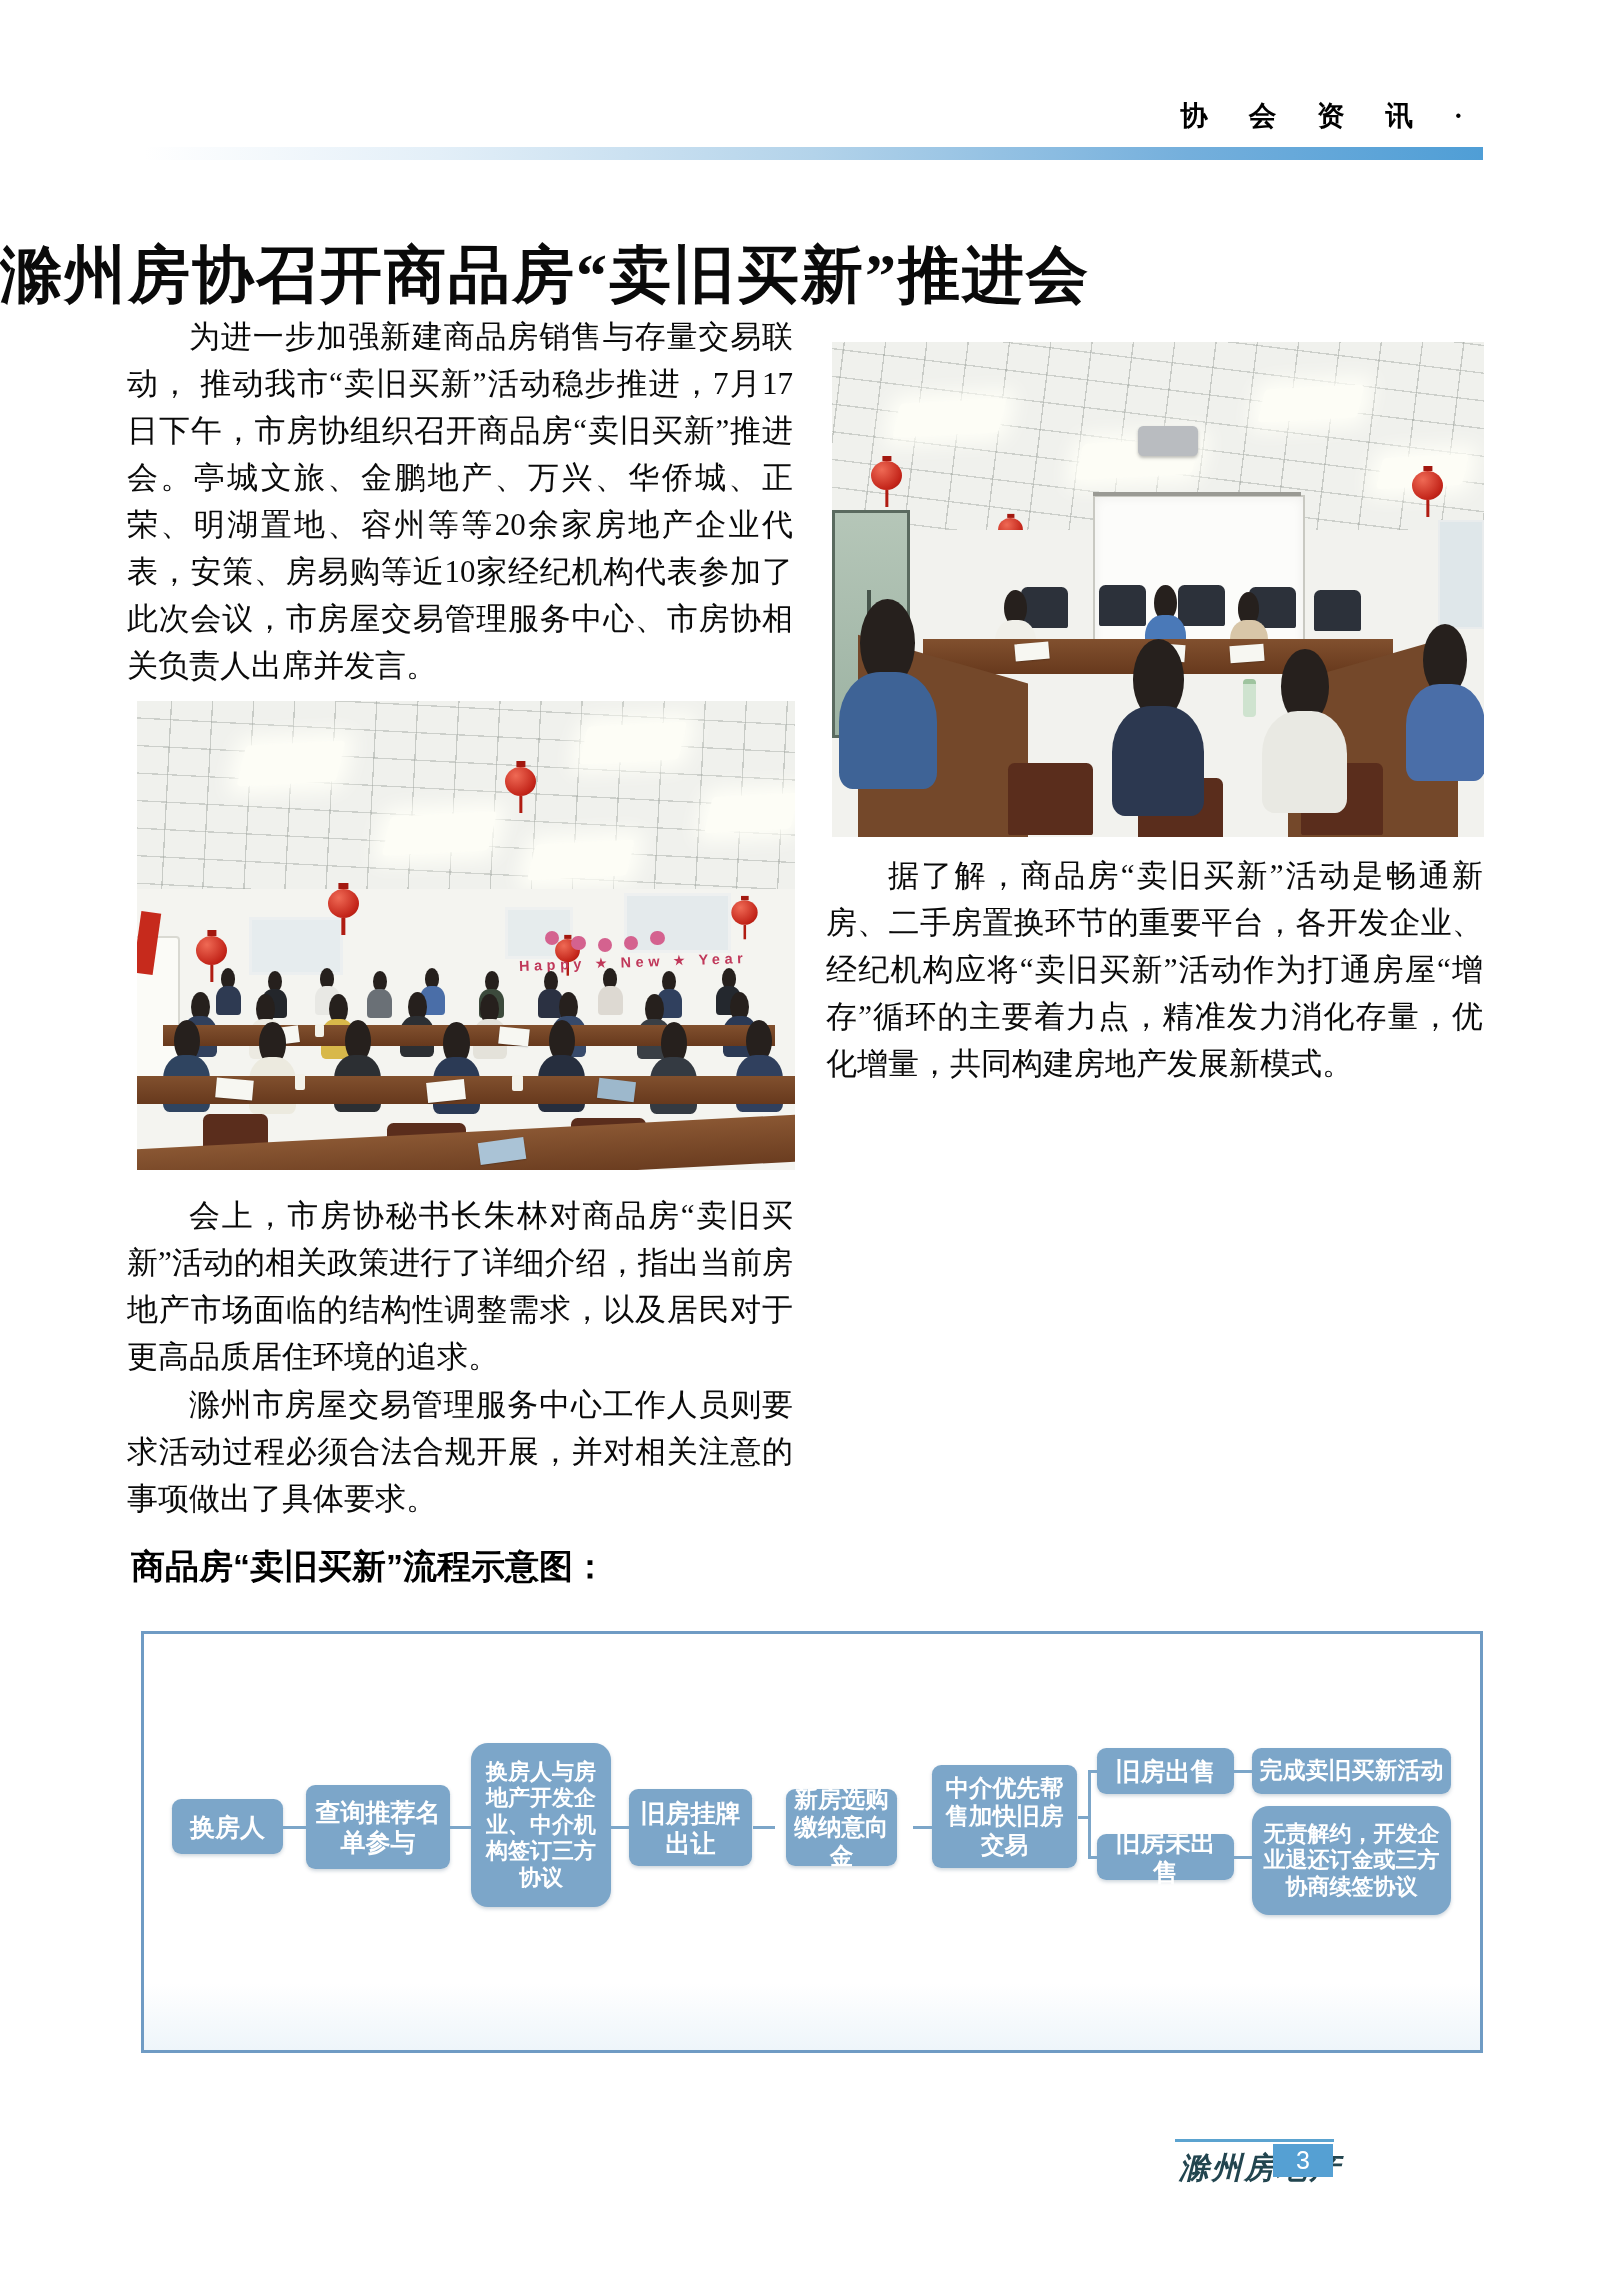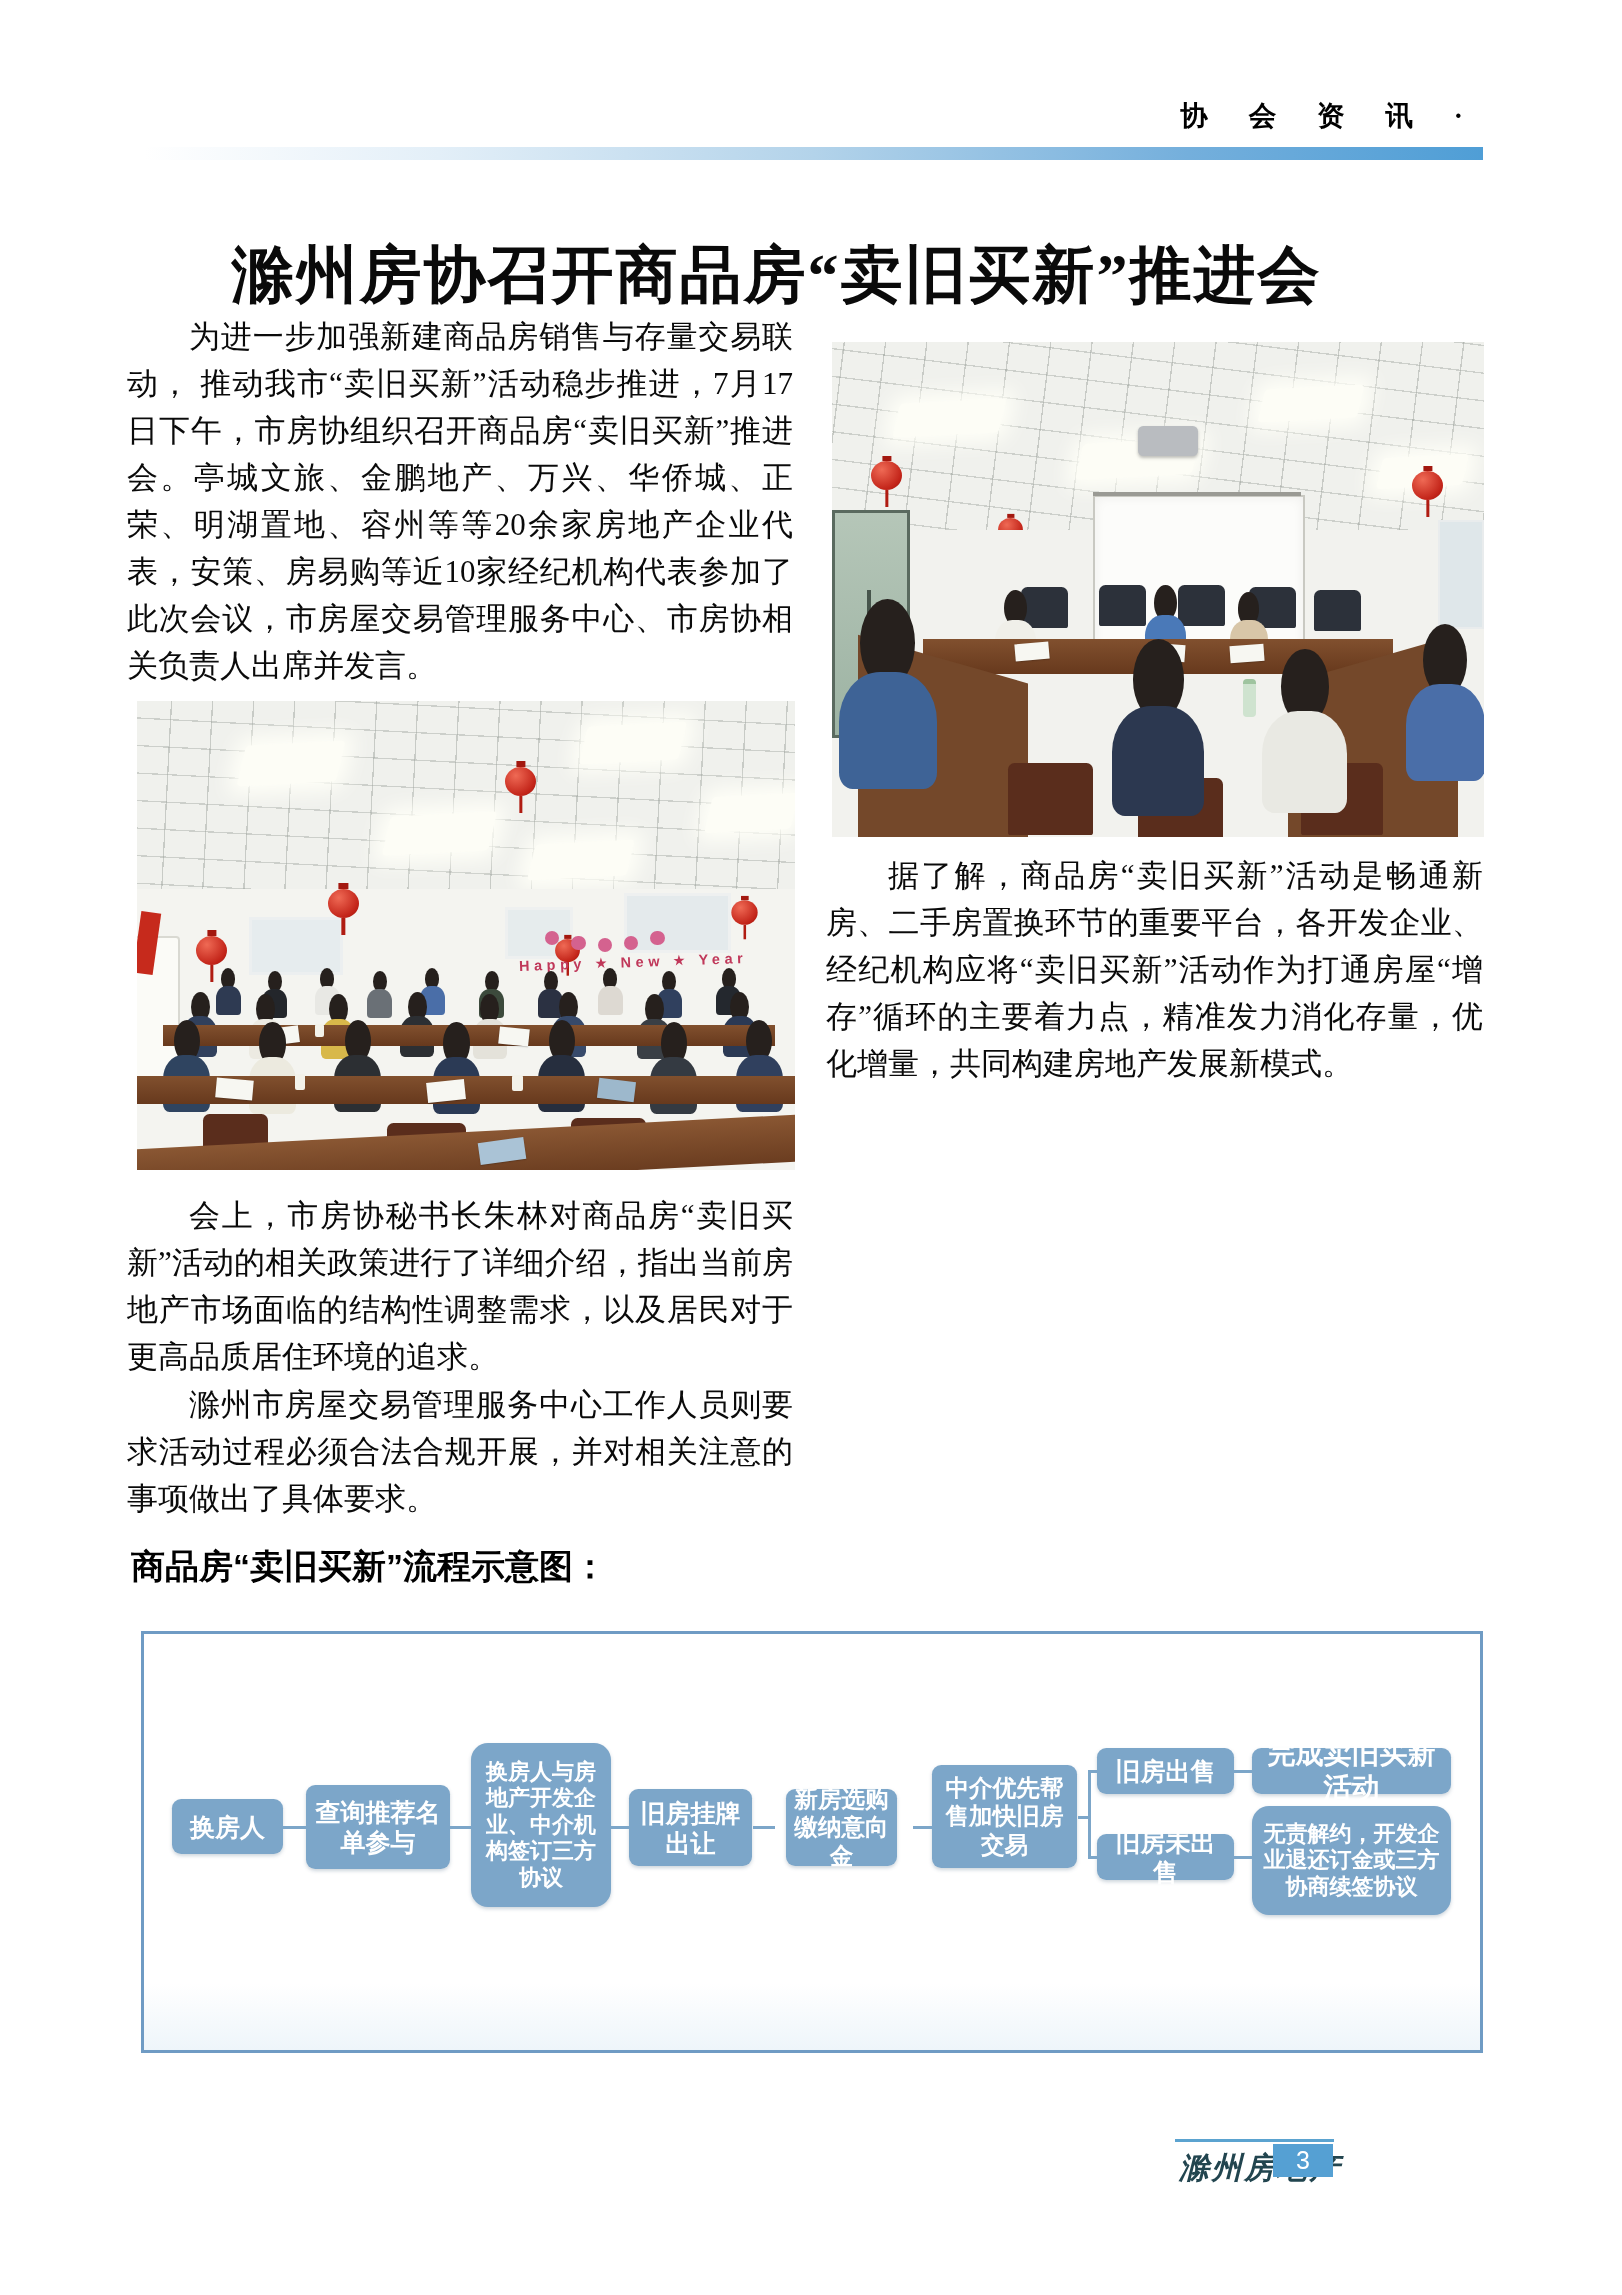--- a/index.html
+++ b/index.html
@@ -6,21 +6,21 @@
   .page{position:relative;width:1623px;height:2295px;background:#ffffff;overflow:hidden;
         font-family:"Liberation Serif","DejaVu Serif",serif;color:#0a0a0a;}
 
   
   .assoc-head{position:absolute;top:98px;right:143px;font-size:27.5px;font-weight:bold;
               letter-spacing:17px;color:#000;font-family:"Liberation Serif","DejaVu Serif",serif;}
   .head-bar{position:absolute;left:144px;top:147px;width:1339px;height:13px;
             background:linear-gradient(90deg,rgba(255,255,255,0) 0%,#e3eff8 22%,#b3d3ea 50%,#74afdc 78%,#4f9ed6 100%);}
 
   
-  .main-title{position:absolute;left:0;top:191px;width:1553px;text-align:center;
+  .main-title{position:absolute;left:0;top:191px;width:1553px;text-align:left;
               font-size:62px;font-weight:bold;letter-spacing:2px;}
 
   
   .para{position:absolute;font-size:31px;line-height:47px;text-align:justify;
         text-indent:2em;margin:0;}
   .col-l{left:127px;width:666px;}
   .col-r{left:826px;width:657px;}
 
   
   .photo{position:absolute;overflow:hidden;background:#edeeea;}
@@ -201,21 +201,21 @@
   <div class="flow-heading">商品房“卖旧买新”流程示意图：</div>
   <div class="flow-wrap"></div>
 
   <div class="fbox" style="left:172px;top:1799px;width:111px;height:55px;">换房人</div>
   <div class="fbox" style="left:306px;top:1785px;width:144px;height:84px;">查询推荐名单参与</div>
   <div class="fbox small-type" style="left:471px;top:1743px;width:140px;height:164px;">换房人与房地产开发企业、中介机构签订三方协议</div>
   <div class="fbox" style="left:629px;top:1789px;width:123px;height:77px;">旧房挂牌出让</div>
   <div class="fbox" style="left:774px;top:1789px;width:111px;height:77px;font-size:23.6px;margin-left:12px;">新房选购缴纳意向金</div>
   <div class="fbox" style="left:932px;top:1765px;width:145px;height:103px;font-size:23.6px;">中介优先帮售加快旧房交易</div>
   <div class="fbox" style="left:1097px;top:1748px;width:137px;height:46px;">旧房出售</div>
-  <div class="fbox" style="left:1252px;top:1748px;width:199px;height:46px;font-size:28px;">完成卖旧买新活动</div>
+  <div class="fbox" style="left:1252px;top:1748px;width:199px;height:46px;font-size:23px;">完成卖旧买新活动</div>
   <div class="fbox" style="left:1097px;top:1834px;width:137px;height:46px;">旧房未出售</div>
   <div class="fbox small-type" style="left:1252px;top:1806px;width:199px;height:109px;">无责解约，开发企业退还订金或三方协商续签协议</div>
 
   <div class="conn" style="left:283px;top:1826px;width:23px;height:3.3px;"></div>
   <div class="conn" style="left:450px;top:1826px;width:21px;height:3.3px;"></div>
   <div class="conn" style="left:611px;top:1826px;width:18.3px;height:3.3px;"></div>
   <div class="conn" style="left:753px;top:1826px;width:21.6px;height:3.3px;"></div>
   <div class="conn" style="left:913px;top:1826px;width:19.6px;height:3.3px;"></div>
   <div class="conn" style="left:1078px;top:1816px;width:9.8px;height:3.3px;"></div>
   <div class="conn" style="left:1088px;top:1771px;width:3.3px;height:87px;"></div>

